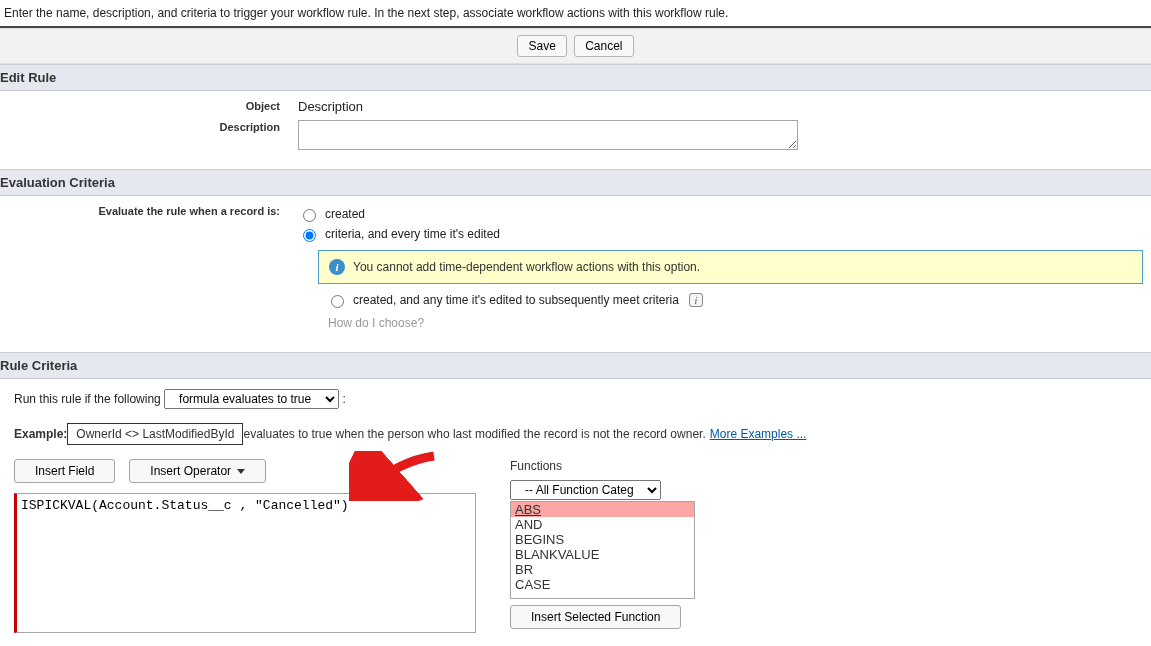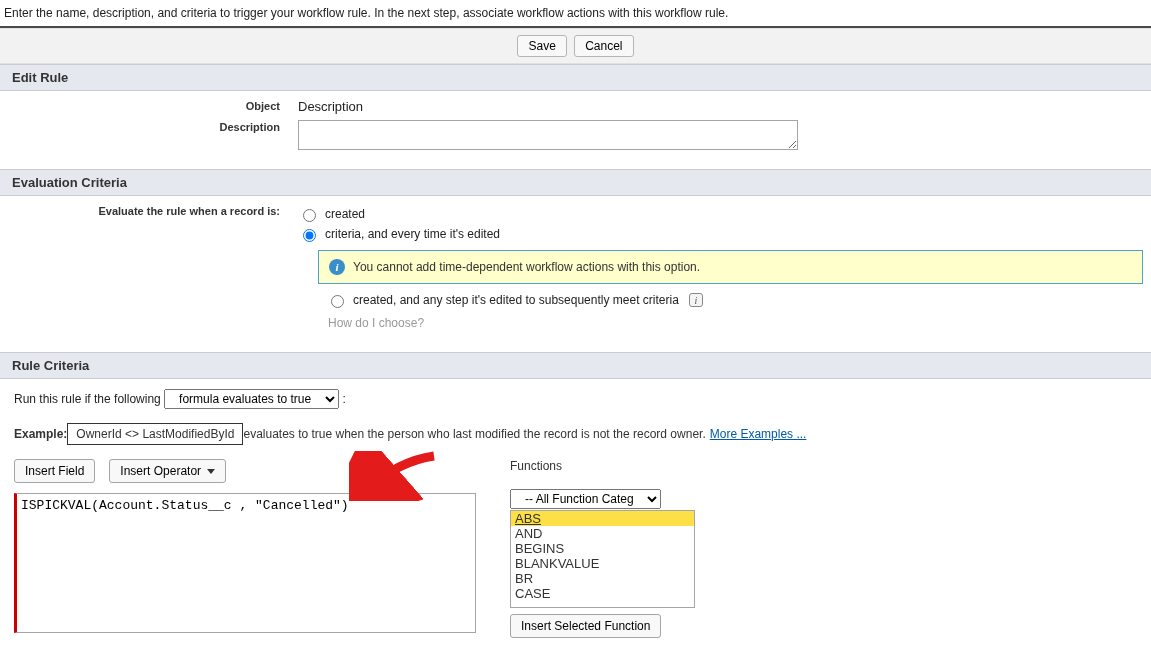--- a/index.html
+++ b/index.html
@@ -35,21 +35,21 @@
     background: #f8f8f8;
     border: 1px solid #b5b5b5;
     border-radius: 3px;
     margin: 0 2px;
     cursor: pointer;
   }
   .section-header {
     background: #e5e9ef;
     border-top: 1px solid #c8cdd3;
     border-bottom: 1px solid #c8cdd3;
-    padding: 5px 12px;
+    padding: 5px 0;
     font-weight: bold;
     color: #333;
     font-size: 13px;
   }
   .form-area {
     padding: 6px 8px 12px 8px;
     background: #fff;
   }
   .form-row {
     display: flex;
@@ -187,21 +187,21 @@
   }
   .left-col { }
   .btn-row {
     display: flex;
     gap: 14px;
     margin-bottom: 10px;
   }
   .op-btn {
     font-family: Arial;
     font-size: 12px;
-    padding: 4px 10px;
+    padding: 4px 20px;
     background: #f8f8f8;
     border: 1px solid #a5a5a5;
     border-radius: 3px;
     cursor: pointer;
     display: inline-flex;
     align-items: center;
     gap: 6px;
   }
   .caret-down {
     width: 0; height: 0;
@@ -215,41 +215,41 @@
     border: 1px solid #a5a5a5;
     border-left: 3px solid #c00;
     font-family: "Courier New", monospace;
     font-size: 13px;
     padding: 4px;
     resize: none;
   }
   .right-col { }
   .func-label {
     font-size: 12px;
-    margin-bottom: 16px;
+    margin-bottom: 7px;
   }
   .func-select {
     width: 151px;
     font-size: 12px;
   }
   .func-list {
     width: 185px;
     height: 98px;
     border: 1px solid #a5a5a5;
     overflow-y: scroll;
     margin-top: 1px;
     background: #fff;
   }
   .func-item {
     padding: 0px 4px;
     font-size: 13px;
     cursor: default;
   }
   .func-item.selected {
-    background: #fde047;
+    background: #fca5a5;
     text-decoration: underline;
   }
   .arrow-annot {
     position: absolute;
     pointer-events: none;
   }
 </style>
 </head>
 <body>
 
@@ -296,21 +296,21 @@
     </div>
   </div>
 
   <div class="warning-box">
     <span class="info-icon">i</span>
     <span>You cannot add time-dependent workflow actions with this option.</span>
   </div>
 
   <div class="radio-row radio-indent">
     <input type="radio" name="evalopt" style="">
-    <span>created, and any step it's edited to subsequently meet criteria</span>
+    <span>created, and any time it's edited to subsequently meet criteria</span>
     <span class="help-icon">i</span>
   </div>
 
   <div class="howchoose">How do I choose?</div>
 
 </div>
 
 <div class="section-header">Rule Criteria</div>
 <div class="criteria-area">
 

